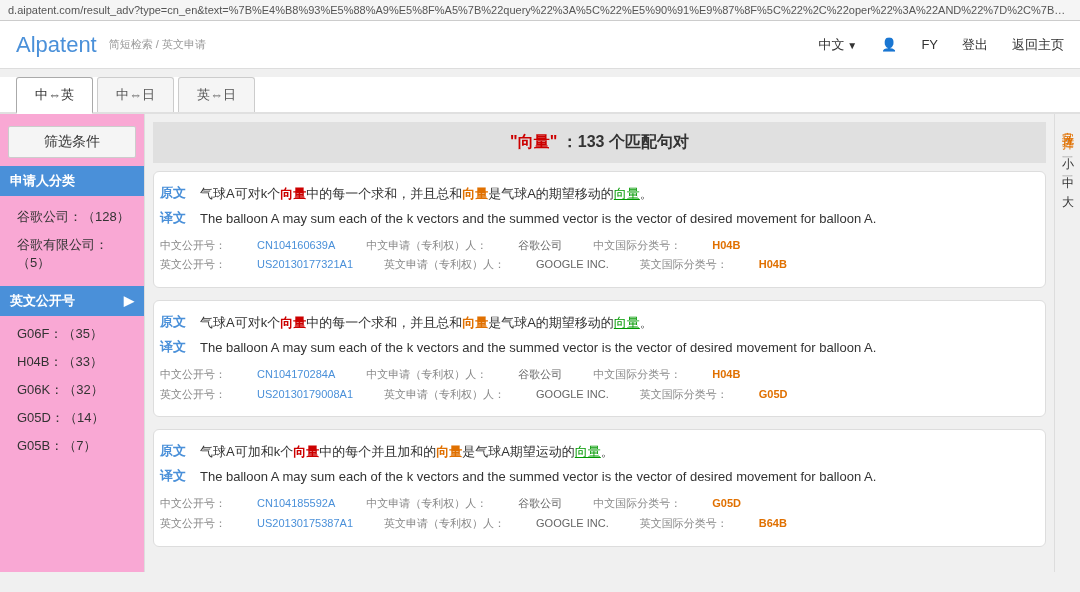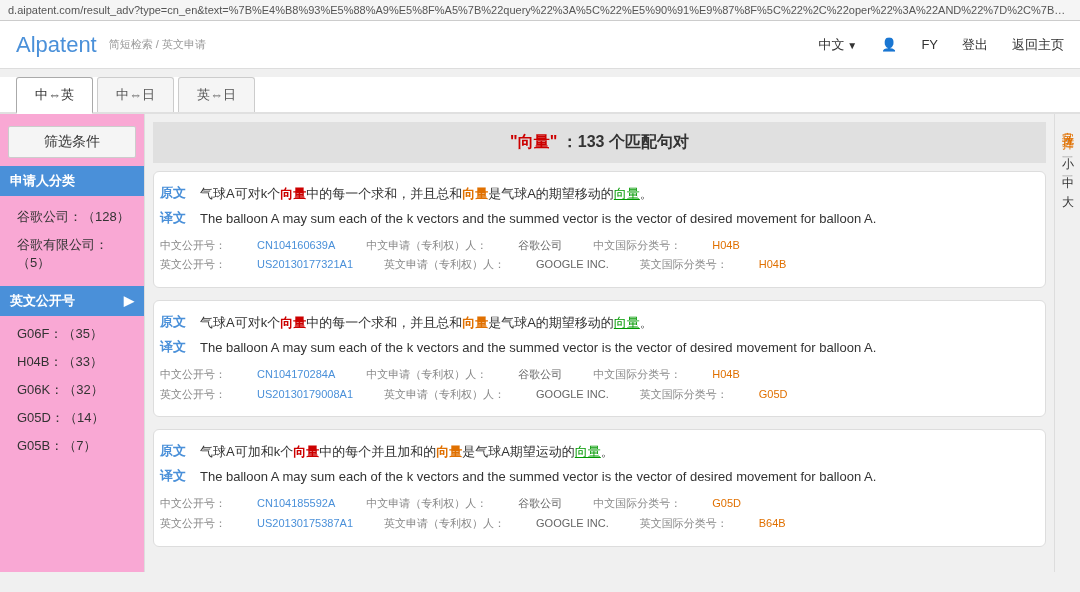--- a/index.html
+++ b/index.html
@@ -194,21 +194,21 @@
       color: #666;
       line-height: 1.8;
     }
     .result-meta .meta-row {
       display: flex;
       gap: 31px;
       flex-wrap: wrap;
     }
     .result-meta .meta-label { color: #888; }
     .result-meta .meta-link { color: #4a90d9; text-decoration: none; }
-    .result-meta .meta-class { color: #e07000; font-weight: normal; }
+    .result-meta .meta-class { color: #e07000; font-weight: bold; }
 
     
     .right-sidebar {
       width: 26px;
       background: #f0f0f0;
       display: flex;
       flex-direction: column;
       align-items: center;
       padding-top: 8px;
       border-left: 1px solid #ddd;

